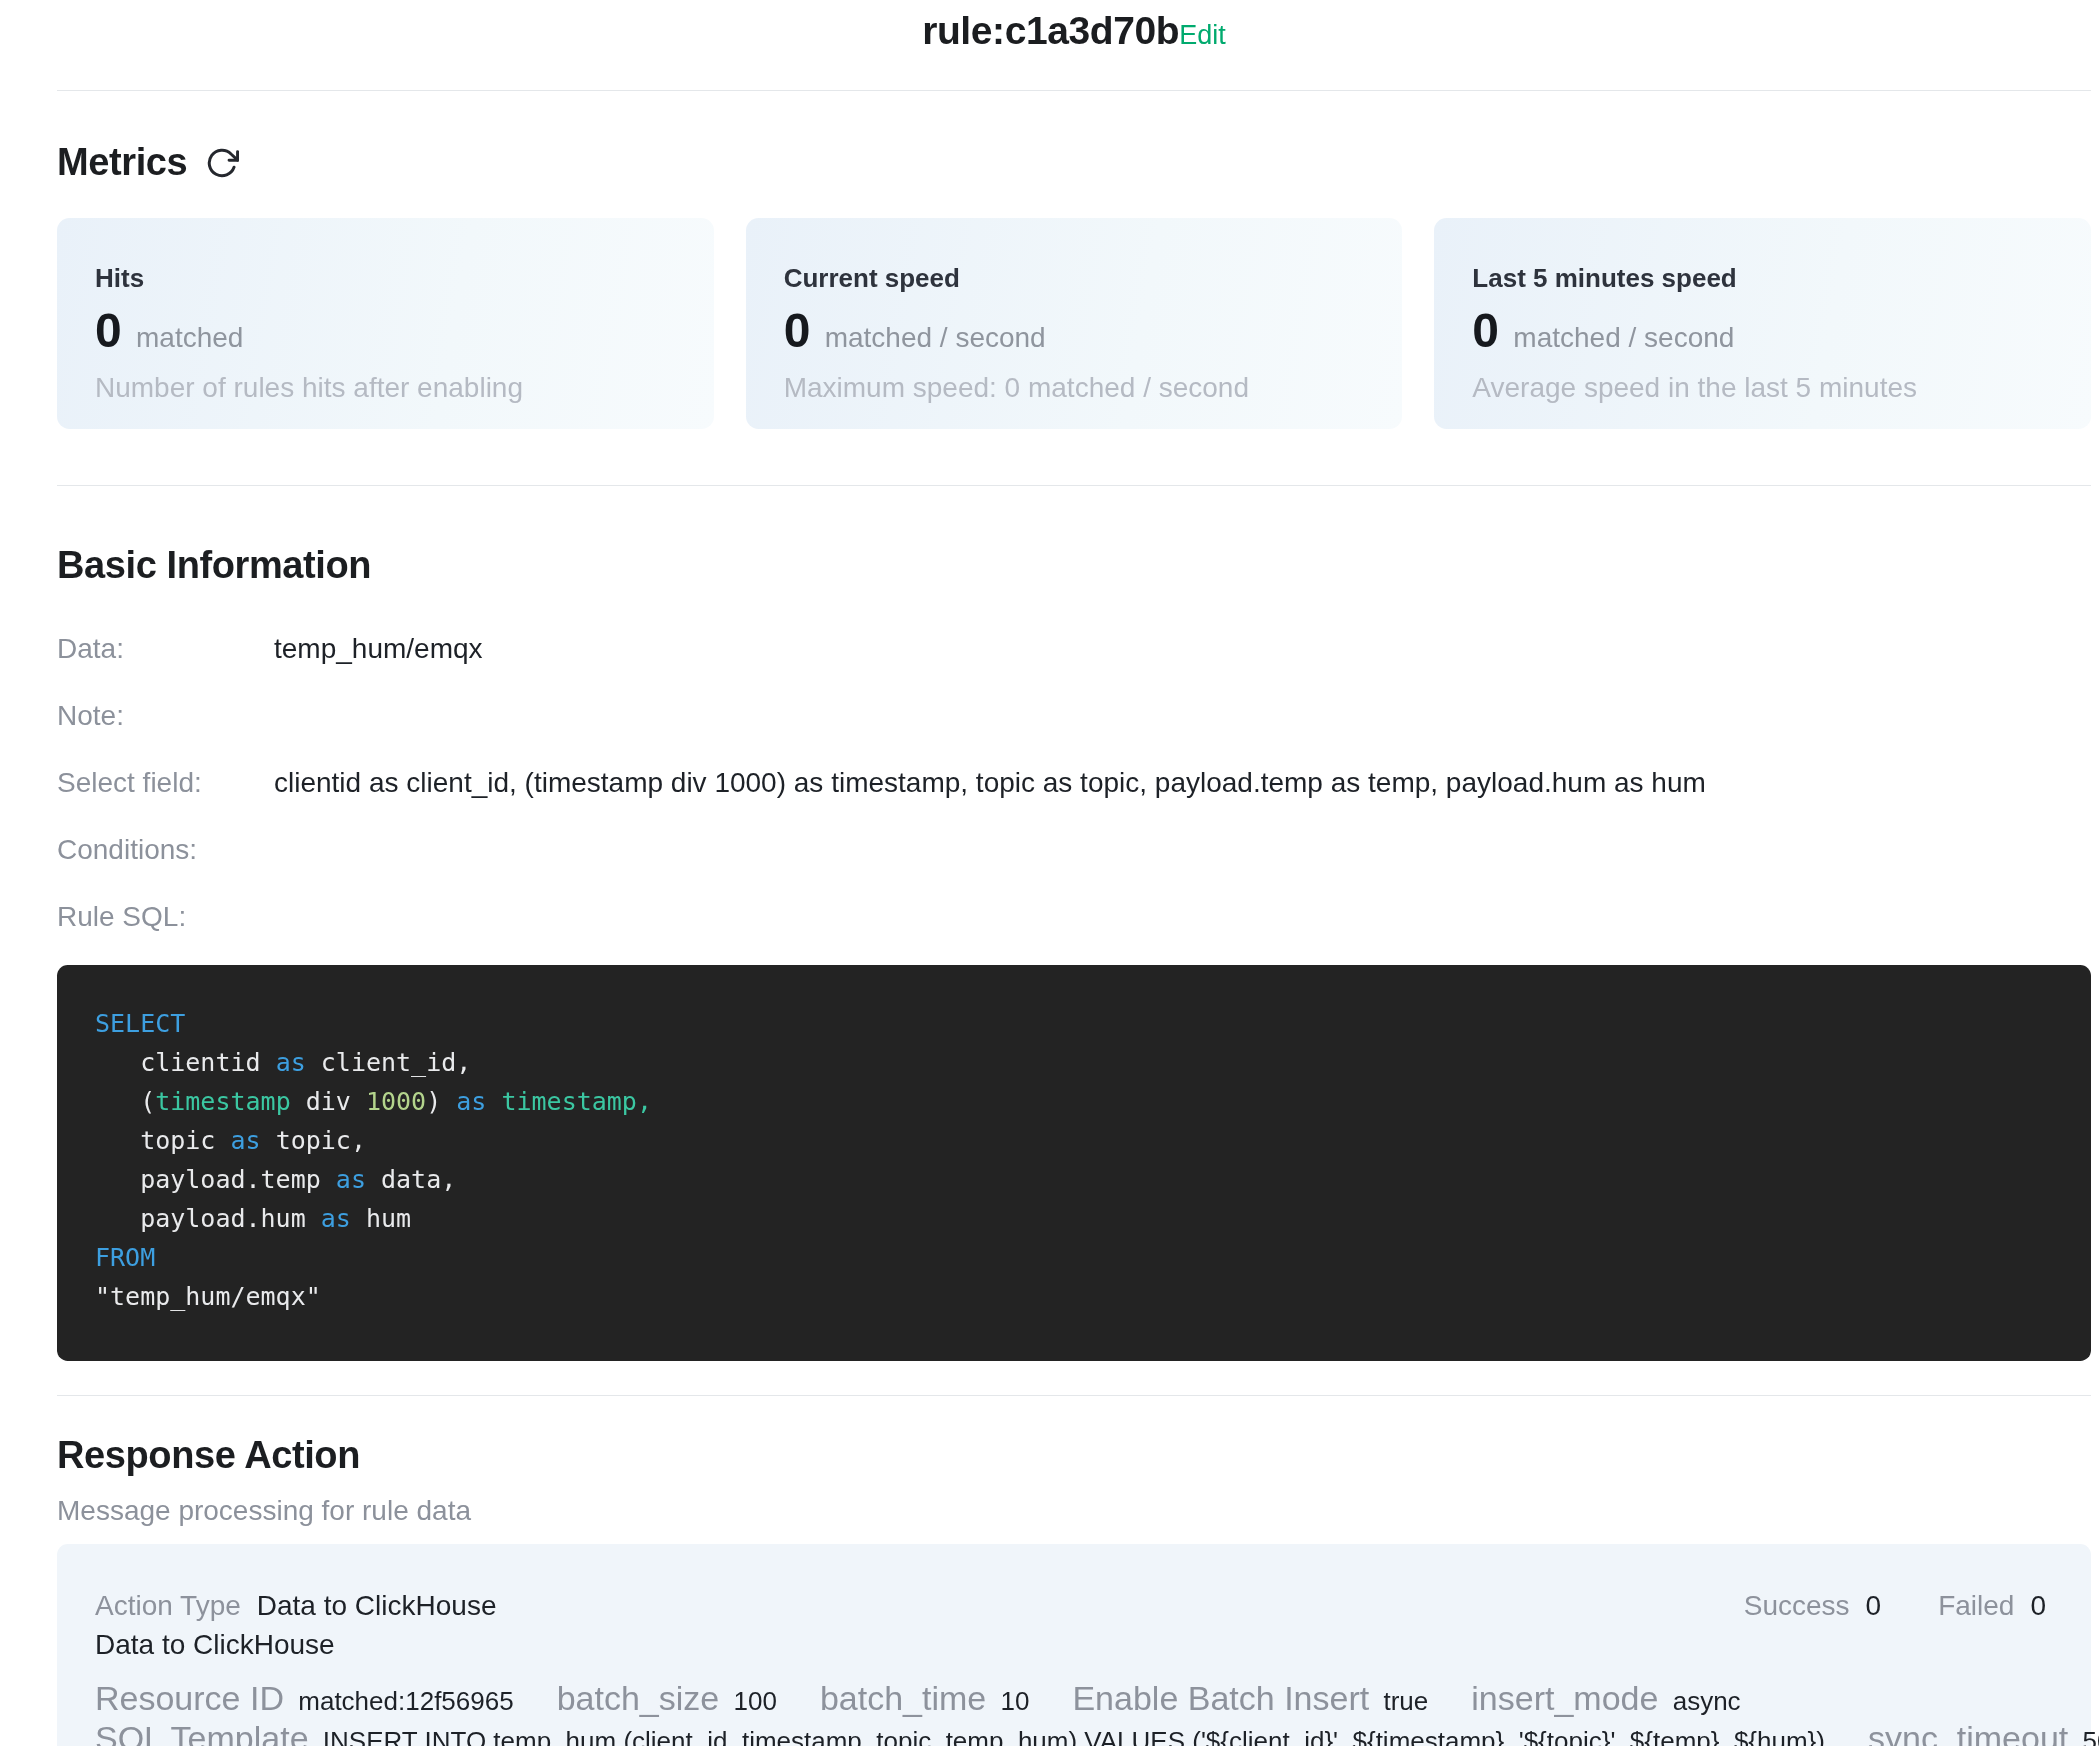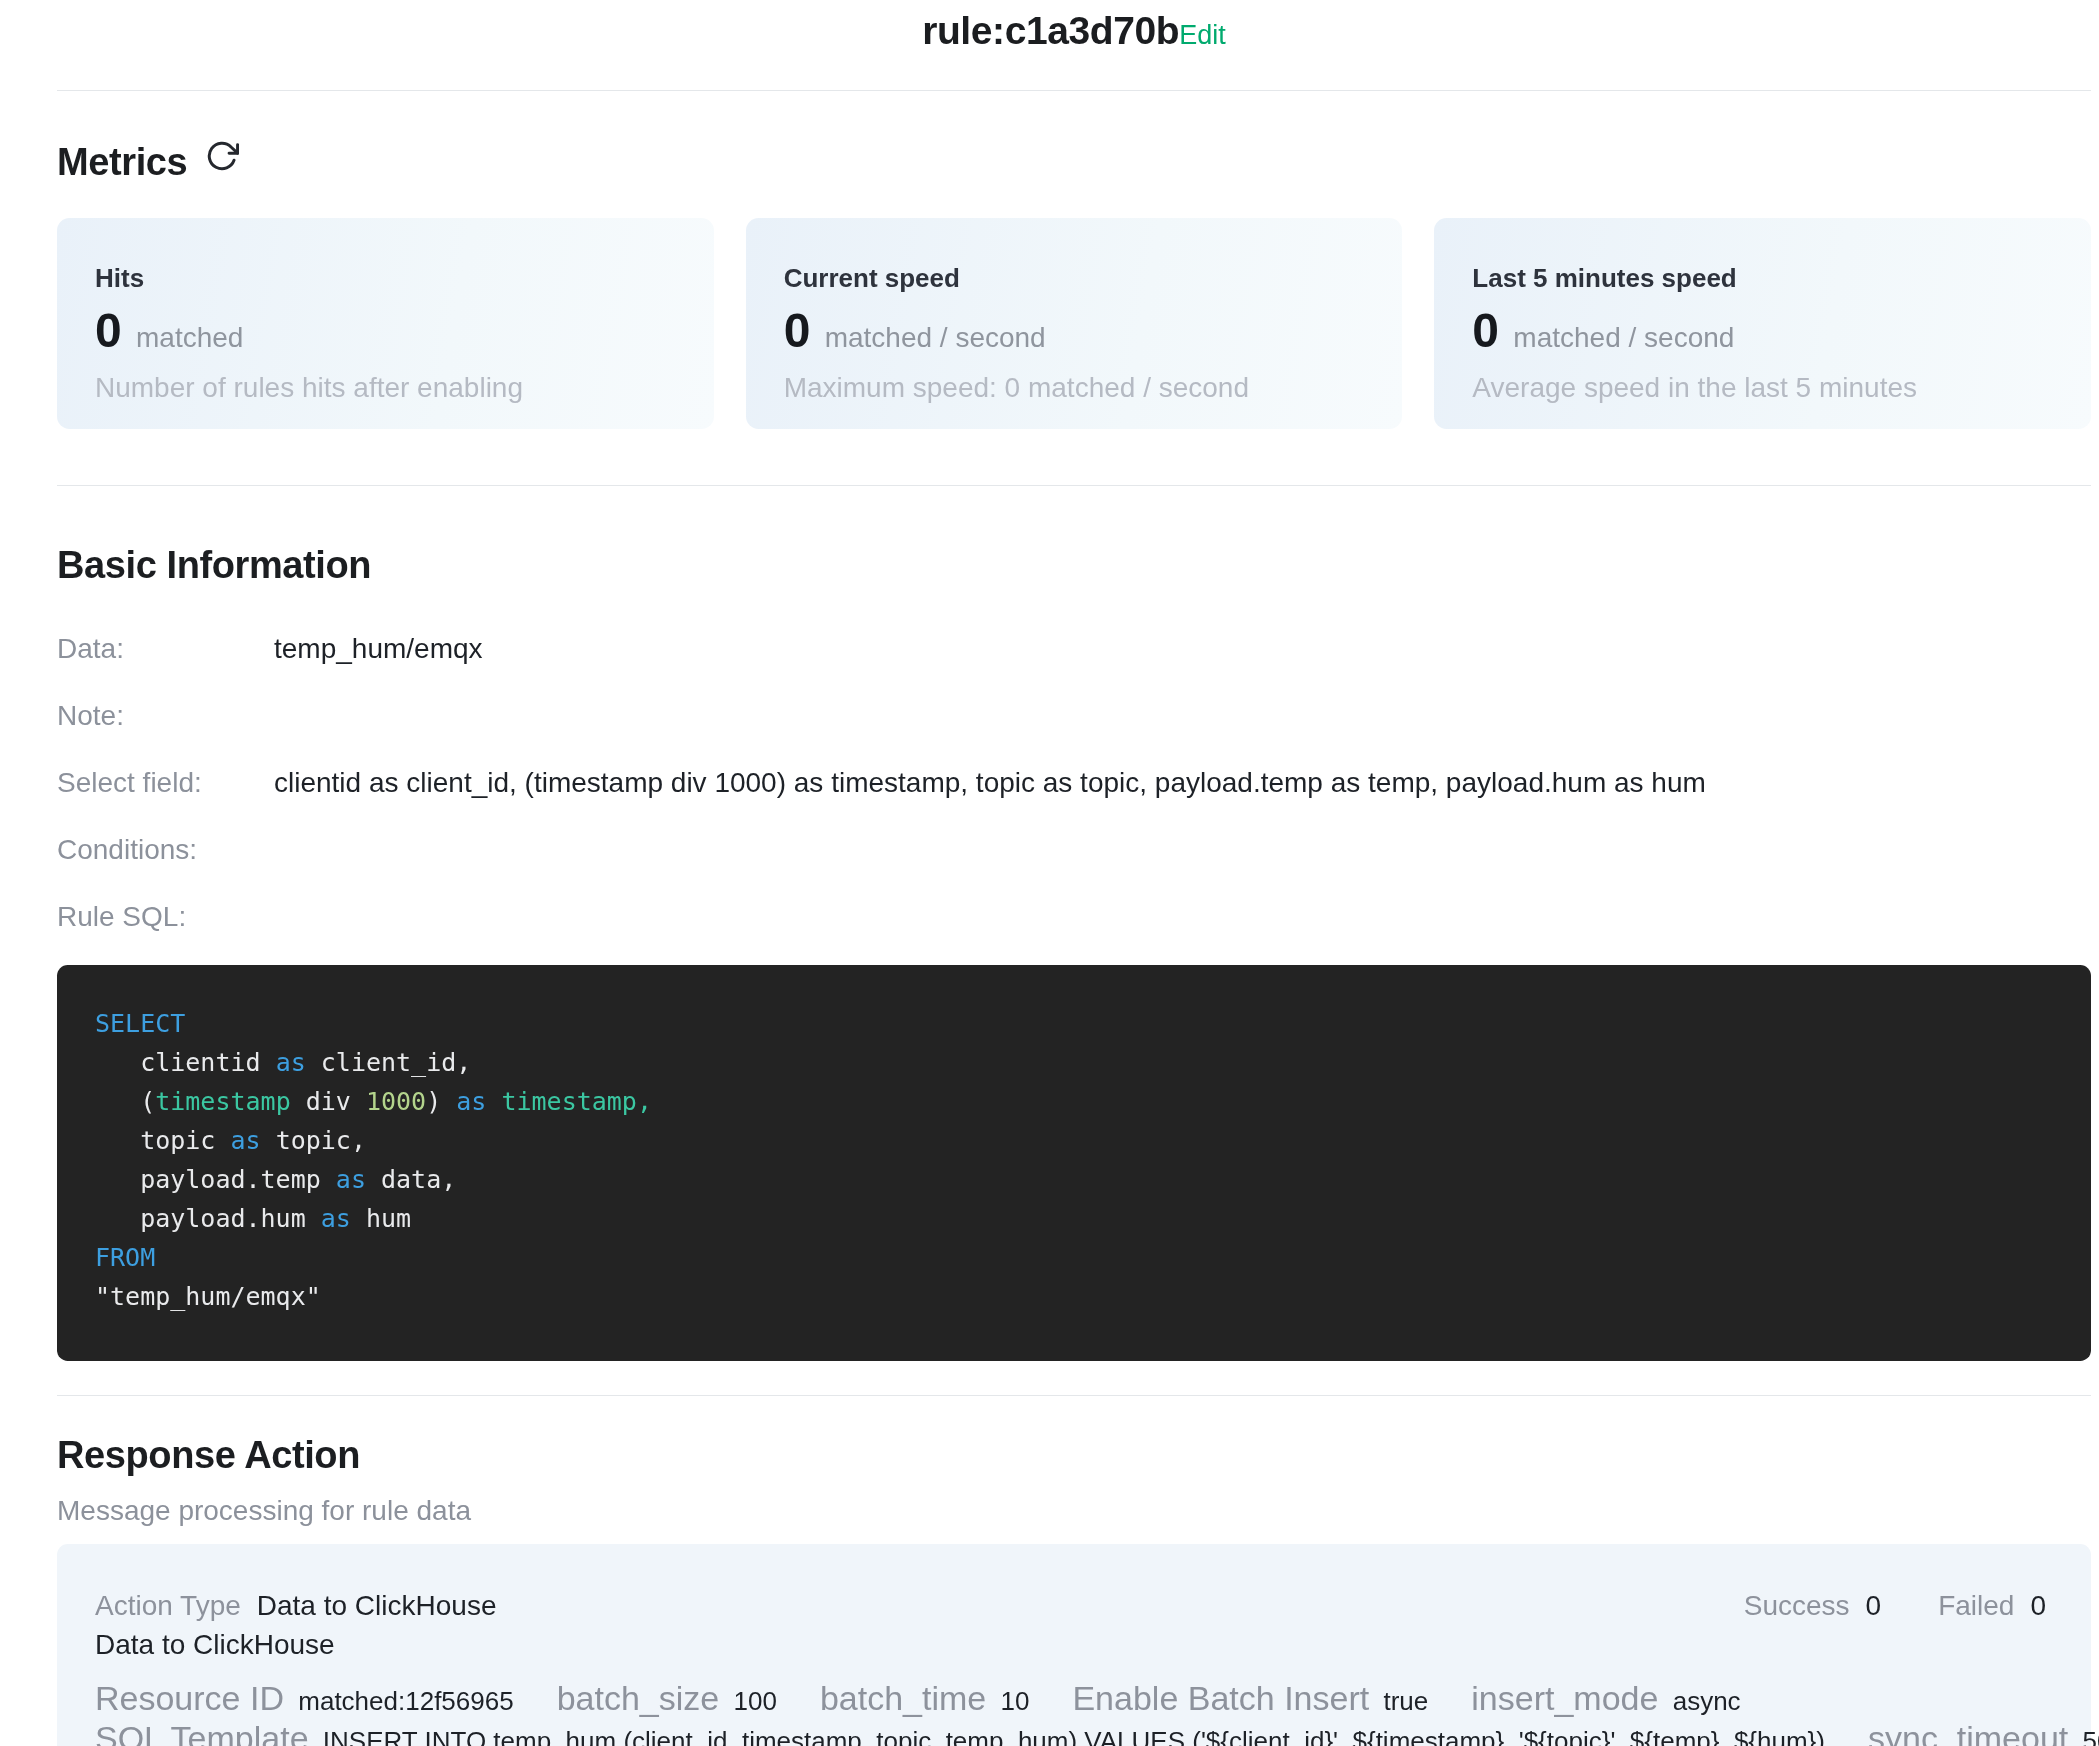--- a/index.html
+++ b/index.html
@@ -12,21 +12,21 @@
   .page-title { font-size:39px; font-weight:700; line-height:47px; color:#1b1d20; letter-spacing:-0.4px; }
   .edit-link { font-size:27px; color:#00aa6e; cursor:pointer; text-decoration:none; }
 
   .hr { border:none; border-top:1.8px solid #e4e7ea; }
   .hr1 { margin-top:36px; }
   .hr2 { margin-top:56px; }
   .hr3 { margin-top:34px; }
 
   
   .section-head { font-size:38px; font-weight:700; line-height:47px; color:#1c1e21; letter-spacing:-0.4px;
-                  display:flex; align-items:flex-start; }
+                  display:flex; align-items:center; }
   .metrics-head { margin-top:48px; }
   .refresh-icon { margin-left:18px; display:inline-flex; cursor:pointer; }
   .cards { margin-top:32px; display:grid; grid-template-columns:1fr 1fr 1fr; gap:32px; }
   .metric-card { height:211px; border-radius:12.5px; padding:45px 38px 0 38px;
                  background:linear-gradient(100deg, #e9f1f9 0%, #f2f8fb 60%, #f7fbfd 100%); }
   .metric-title { font-size:26px; font-weight:600; color:#2e333d; line-height:30px; }
   .metric-valrow { margin-top:12.5px; display:flex; align-items:baseline; line-height:50px; }
   .metric-value { font-size:48px; font-weight:700; color:#16191e; }
   .metric-unit { font-size:28px; color:#8f959e; margin-left:14.3px; }
   .metric-desc { margin-top:10.7px; font-size:28px; color:#b5bac3; line-height:30px; }

